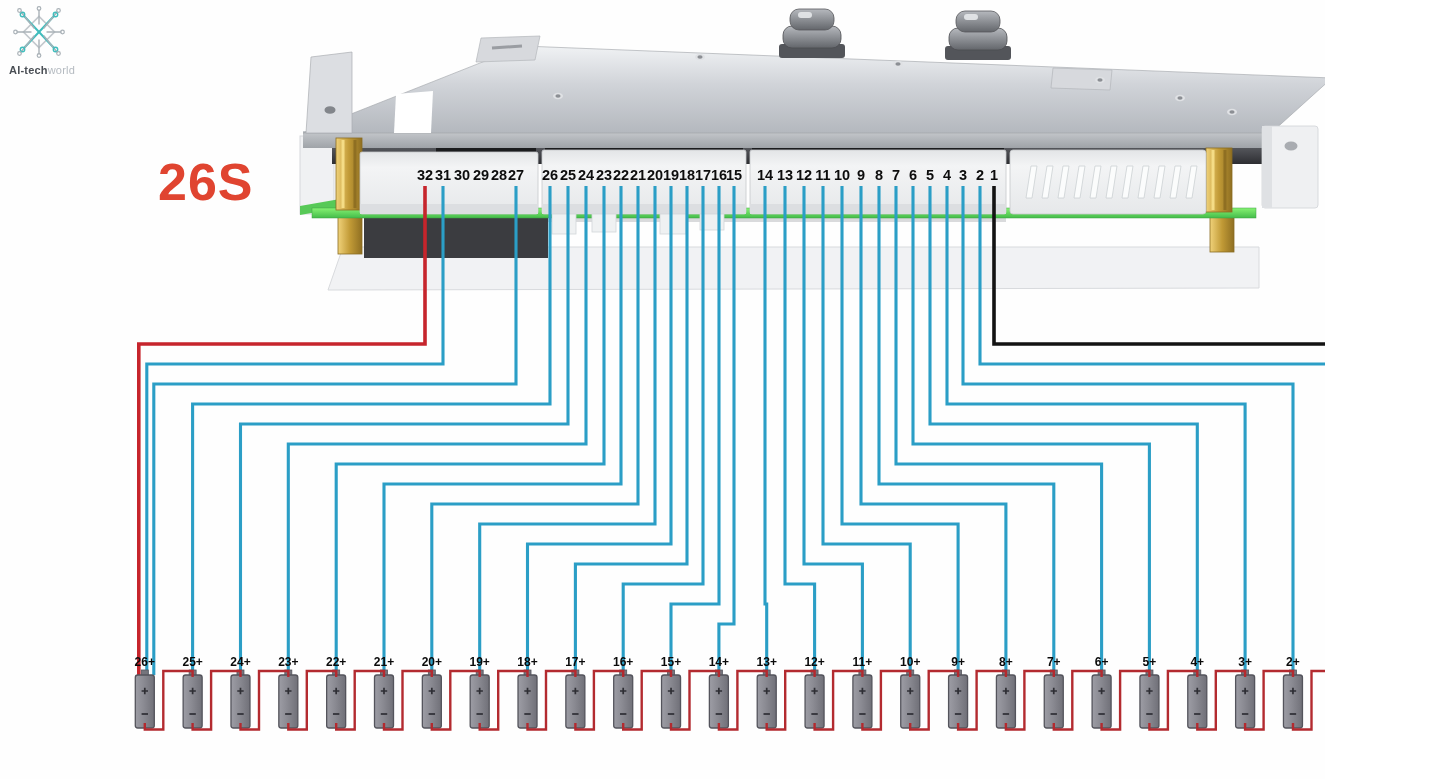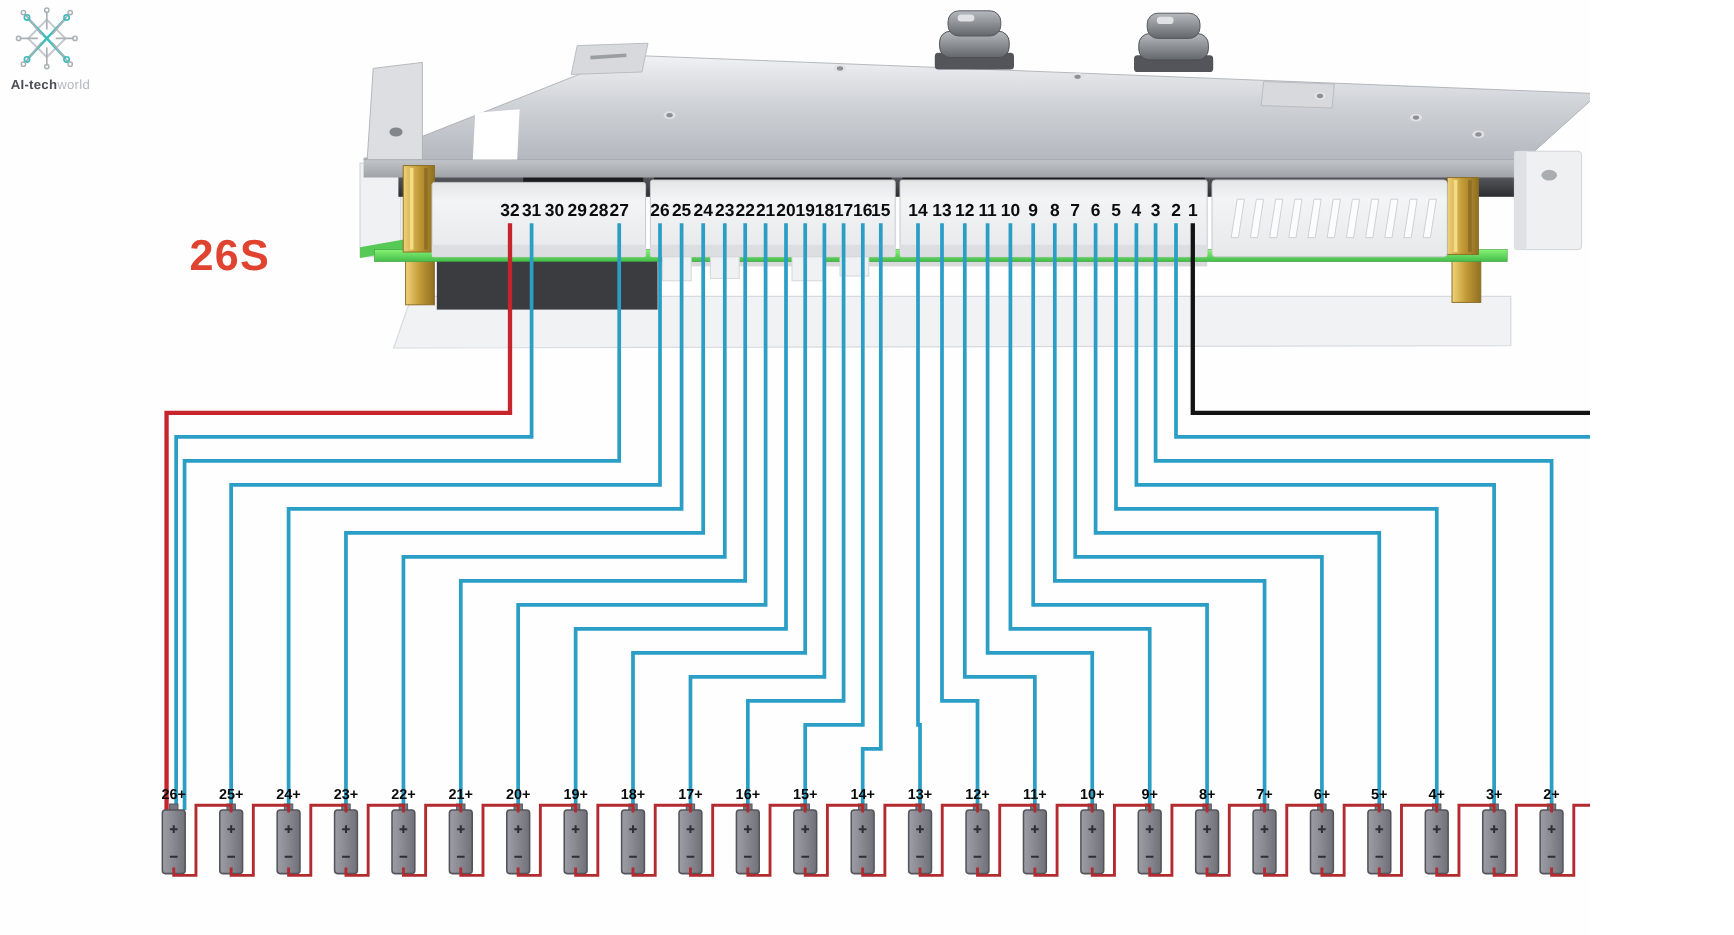--- a/index.html
+++ b/index.html
@@ -2,22 +2,22 @@
 <html><head>
 <meta charset="utf-8">
 <style>
   html,body{margin:0;padding:0;background:#ffffff;}
   .stage{position:relative;width:1325px;height:779px;background:#fefefe;overflow:hidden;
          font-family:"Liberation Sans", sans-serif;}
   .logo{position:absolute;left:8px;top:2px;width:120px;}
   .logo-text{font-size:11px;letter-spacing:.2px;margin-top:-2px;padding-left:1px;}
   .logo-text .b{font-weight:bold;color:#4a4f55;}
   .logo-text .l{color:#b4bac0;font-weight:400;}
-  .big-title{position:absolute;left:158px;top:152px;font-size:36px;font-weight:600;
-             letter-spacing:1px;margin-top:40px;}
+  .big-title{position:absolute;left:158px;top:152px;font-size:52px;font-weight:600;
+             letter-spacing:1px;}
   svg text{font-family:"Liberation Sans", sans-serif;}
   .pin-num{font-size:14.5px;font-weight:700;fill:#0c0c0c;}
   .bat-label{font-size:12px;font-weight:700;fill:#0a0a0a;}
 </style>
 </head>
 <body>
 
 <div class="stage">
 
   <div class="logo">

